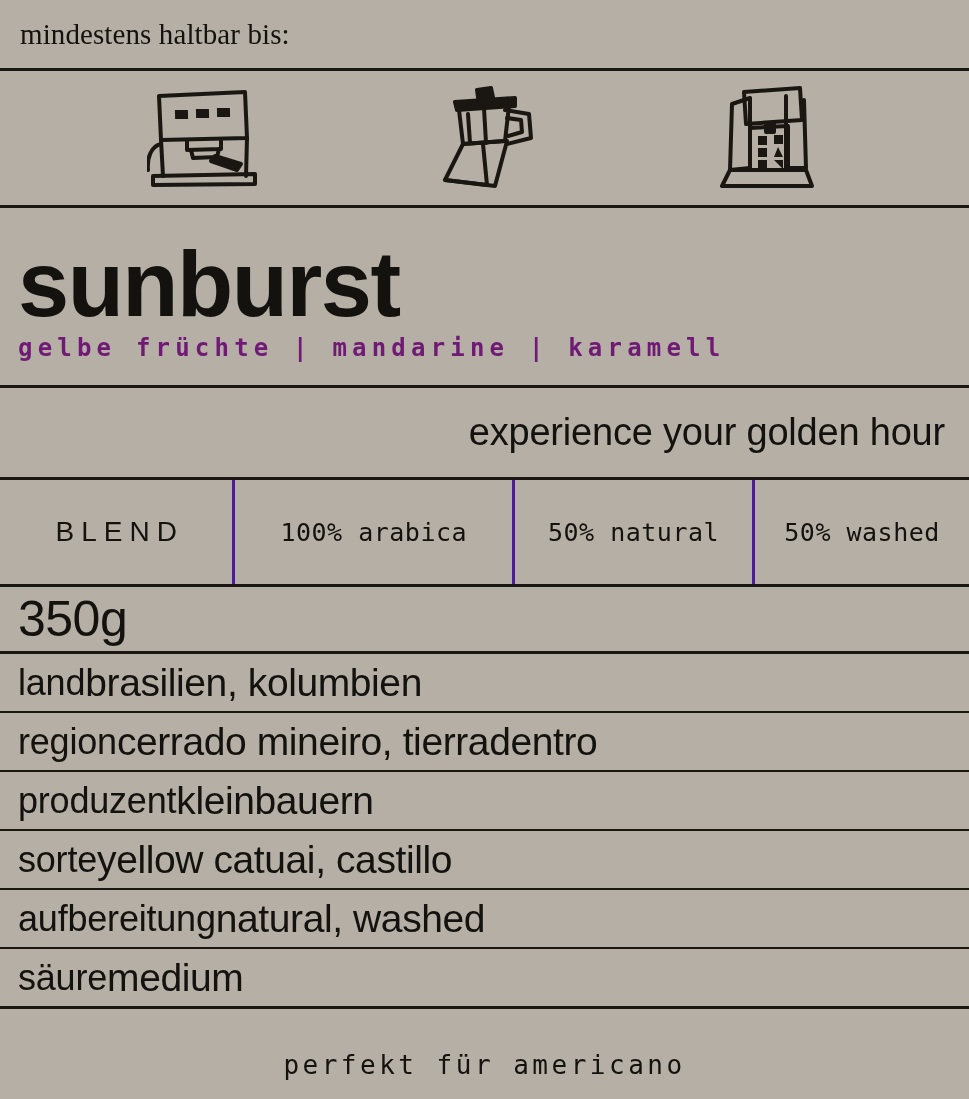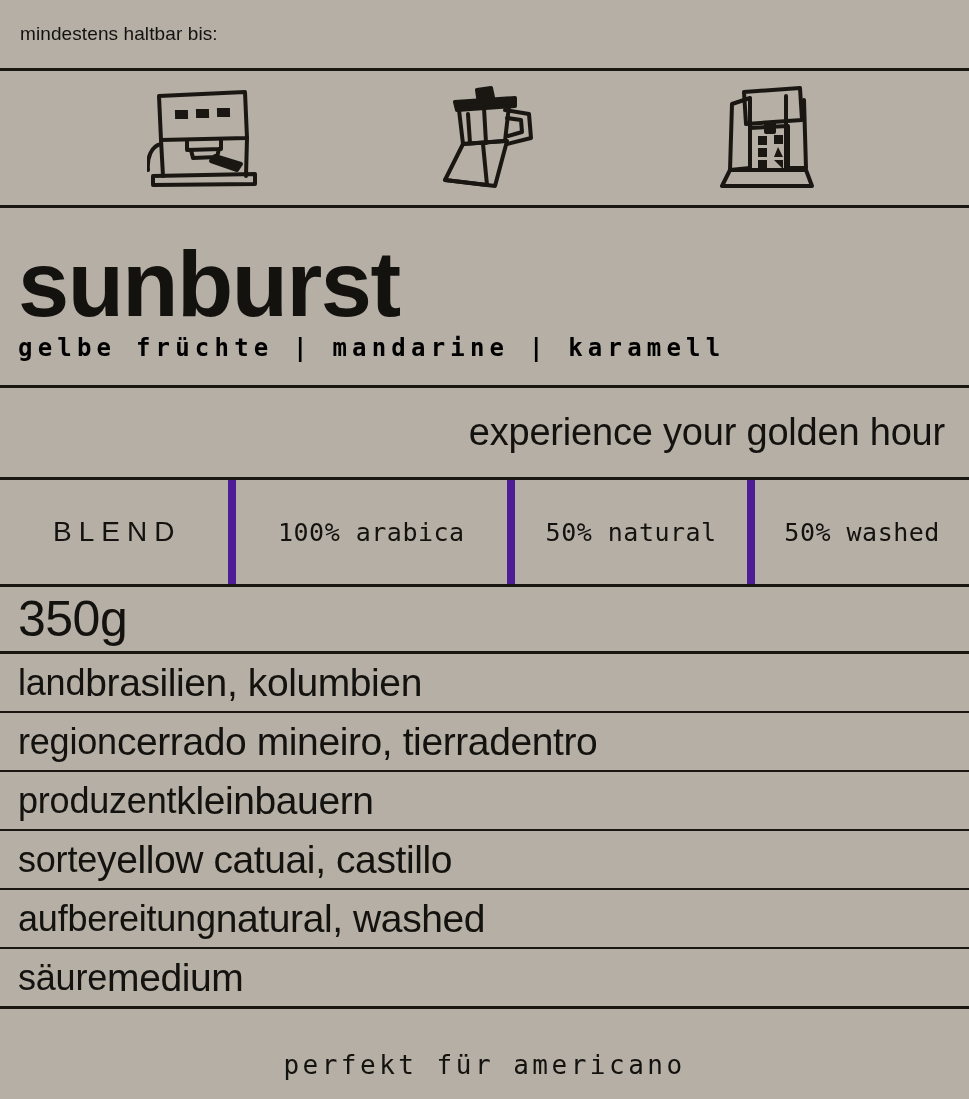--- a/index.html
+++ b/index.html
@@ -38,22 +38,22 @@
   
   .bestbefore {
     height: 68px;
     flex: 0 0 auto;
     display: flex;
     align-items: center;
     padding-left: 20px;
     box-sizing: border-box;
   }
   .bestbefore-text {
-    font-size: 19px;
-    font-family: Liberation Sans, sans-serif;
+    font-size: 29px;
+    font-family: Liberation Serif, serif;
     letter-spacing: 0.1px;
     color: #14120f;
   }
 
   
   .icons {
     height: 134px;
     flex: 0 0 auto;
     display: flex;
     align-items: center;
@@ -85,21 +85,21 @@
     letter-spacing: -1.5px;
     color: #14120f;
     font-family: "Liberation Sans", sans-serif;
     margin-bottom: 6px;
   }
   .brand-notes {
     font-family: "DejaVu Sans Mono", monospace;
     font-size: 24px;
     font-weight: bold;
     letter-spacing: 5.2px;
-    color: #000000;
+    color: #701a75;
     white-space: nowrap;
   }
 
   
   .tagline {
     height: 89px;
     flex: 0 0 auto;
     display: flex;
     align-items: center;
     justify-content: flex-end;
@@ -119,21 +119,21 @@
     display: flex;
   }
   .spec-cell {
     display: flex;
     align-items: center;
     justify-content: center;
     box-sizing: border-box;
     font-family: "DejaVu Sans Mono", monospace;
     font-size: 25px;
     color: #14120f;
-    border-right: 8px solid #4c1d95;
+    border-right: 3px solid #4c1d95;
   }
   .spec-cell:last-child {
     border-right: none;
   }
   .spec-cell.c0 { width: 244px; letter-spacing: 7px; font-family: "Liberation Sans", sans-serif; font-size: 28px; padding-left: 7px;}
   .spec-cell.c1 { width: 290px; letter-spacing: 0.5px;}
   .spec-cell.c2 { width: 249px; letter-spacing: 0.5px;}
   .spec-cell.c3 { width: 222px; letter-spacing: 0.5px;}
 
   

